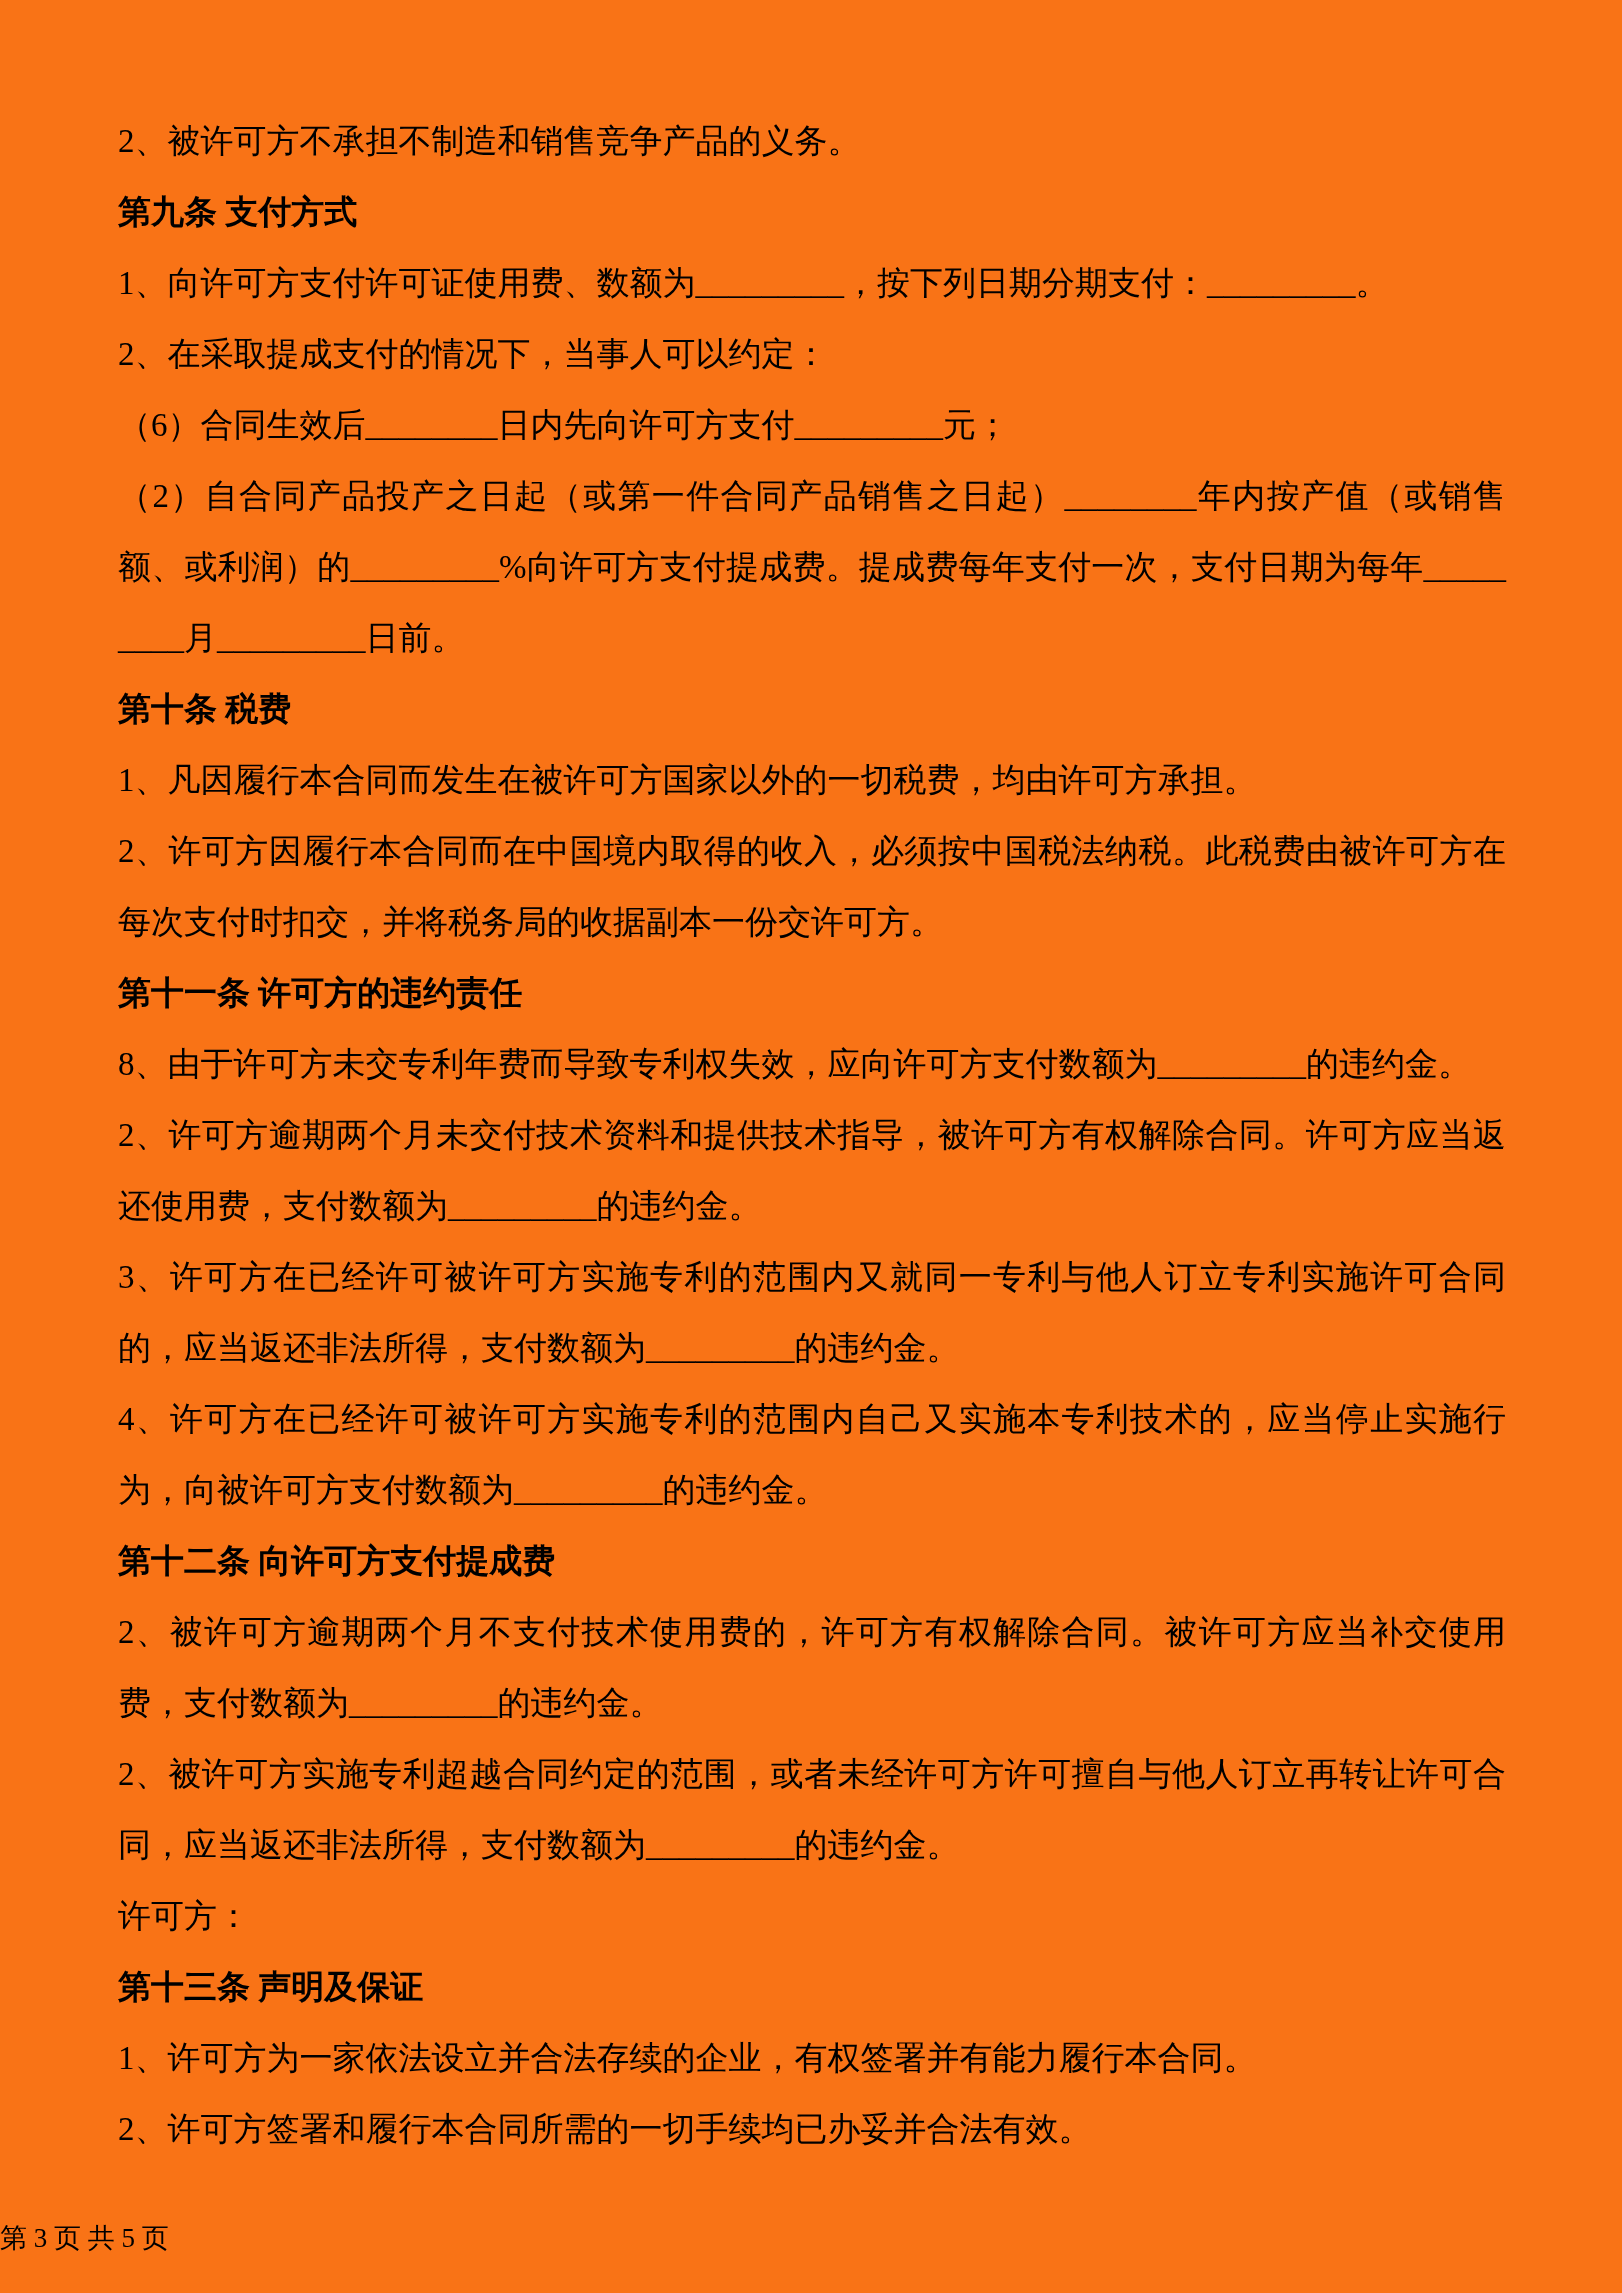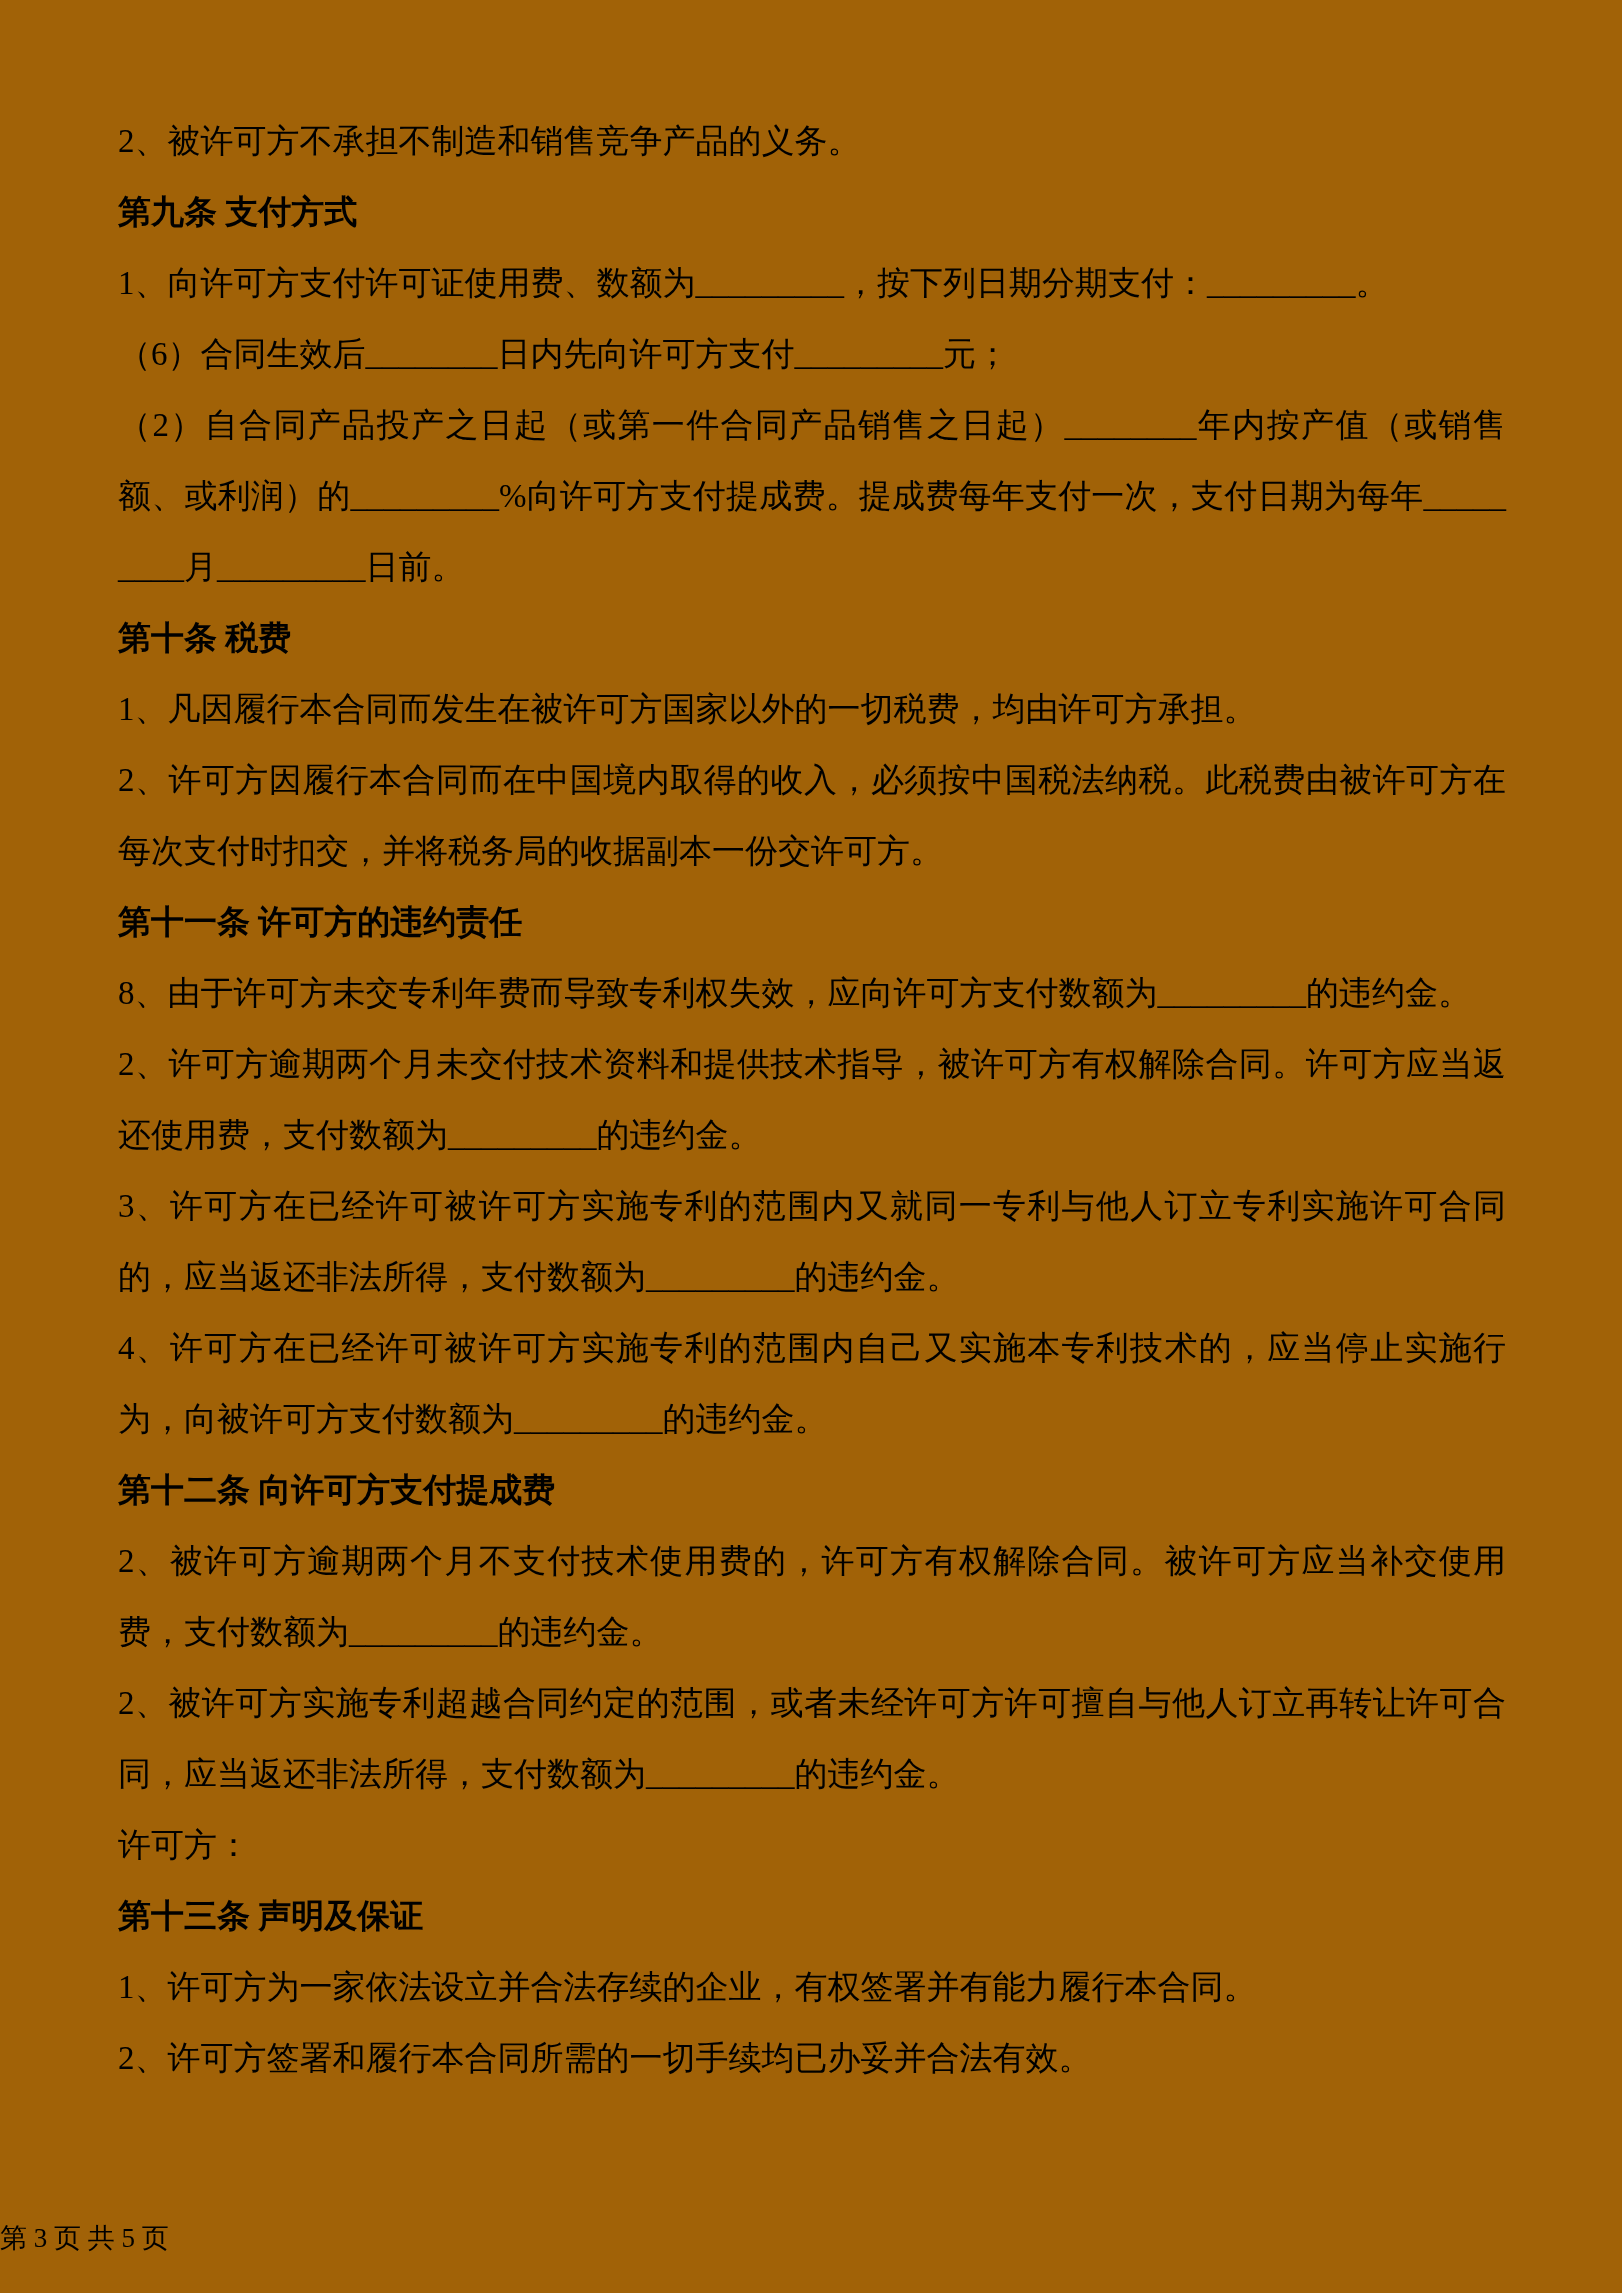--- a/index.html
+++ b/index.html
@@ -8,21 +8,21 @@
     width: 1623px;
     height: 2294px;
     position: relative;
     overflow: hidden;
     font-family: "Liberation Serif", "DejaVu Serif", serif;
     color: #000000;
   }
   .page {
     position: absolute;
     inset: 0;
-    background: #a16207;
+    background: #f97316;
   }
   .content {
     position: absolute;
     top: 106px;
     left: 118px;
     width: 1388px;
   }
   .para {
     font-size: 33px;
     line-height: 71px;
@@ -43,20 +43,21 @@
   }
 </style>
 </head>
 <body>
 
 <div class="page">
   <main class="content">
       <p class="para body">2、被许可方不承担不制造和销售竞争产品的义务。</p>
       <p class="para heading">第九条 支付方式</p>
       <p class="para body">1、向许可方支付许可证使用费、数额为_________，按下列日期分期支付：_________。</p>
+      <p class="para body">2、在采取提成支付的情况下，当事人可以约定：</p>
       <p class="para body">（6）合同生效后________日内先向许可方支付_________元；</p>
       <p class="para body">（2）自合同产品投产之日起（或第一件合同产品销售之日起）________年内按产值（或销售额、或利润）的_________%向许可方支付提成费。提成费每年支付一次，支付日期为每年_________月_________日前。</p>
       <p class="para heading">第十条 税费</p>
       <p class="para body">1、凡因履行本合同而发生在被许可方国家以外的一切税费，均由许可方承担。</p>
       <p class="para body">2、许可方因履行本合同而在中国境内取得的收入，必须按中国税法纳税。此税费由被许可方在每次支付时扣交，并将税务局的收据副本一份交许可方。</p>
       <p class="para heading">第十一条 许可方的违约责任</p>
       <p class="para body">8、由于许可方未交专利年费而导致专利权失效，应向许可方支付数额为_________的违约金。</p>
       <p class="para body">2、许可方逾期两个月未交付技术资料和提供技术指导，被许可方有权解除合同。许可方应当返还使用费，支付数额为_________的违约金。</p>
       <p class="para body">3、许可方在已经许可被许可方实施专利的范围内又就同一专利与他人订立专利实施许可合同的，应当返还非法所得，支付数额为_________的违约金。</p>
       <p class="para body">4、许可方在已经许可被许可方实施专利的范围内自己又实施本专利技术的，应当停止实施行为，向被许可方支付数额为_________的违约金。</p>

